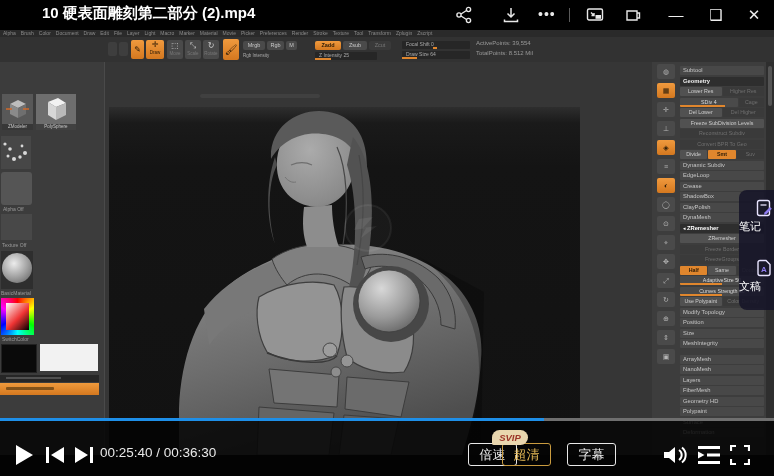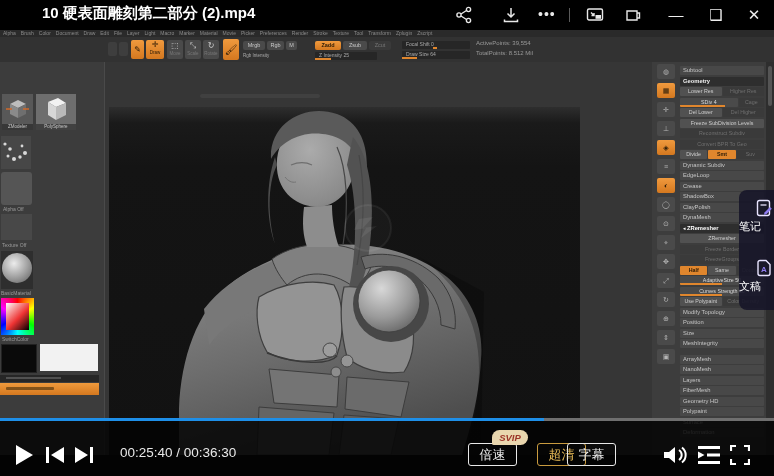--- a/index.html
+++ b/index.html
@@ -68,21 +68,21 @@
                 border-radius:8px 0 0 8px;z-index:30;}
   .ov-item{position:absolute;left:0;width:49px;text-align:left;color:#fff;}
   .ov-item svg{width:20px;height:20px;display:block;margin:0 auto 2px auto;}
   .ov-label{font-size:11px;line-height:13px;color:#fff;}
   
   #progress{left:0;top:418px;width:774px;height:3px;background:#6f6f6f;z-index:20;}
   #progress-fill{position:absolute;left:0;top:0;height:3px;background:#1E8FE8;}
   #controlbar{left:0;top:421px;width:774px;height:55px;background:rgba(4,4,4,.85);z-index:10;}
   .cb-ic{position:absolute;color:#fff;}
   .cb-ic svg{display:block;}
-  #time{left:120px;top:24px;font-size:13.5px;color:#e8e8e8;white-space:nowrap;}
+  #time{left:100px;top:24px;font-size:13.5px;color:#e8e8e8;white-space:nowrap;}
   .pillbtn{position:absolute;top:22px;height:21px;width:47px;border:1.5px solid #e8e8e8;border-radius:3px;
            color:#ededed;font-size:13px;line-height:21px;text-align:center;background:transparent;}
   #btn-quality{border-color:#C99B3F;color:#E9BC57;}
   #svip{position:absolute;left:492px;top:9px;width:36px;height:15px;background:#E9D6AE;
         border-radius:8px 8px 8px 2px;color:#9C3428;font-size:9.5px;font-weight:bold;font-style:italic;
         line-height:15px;text-align:center;z-index:2;}
 </style>
 </head>
 <body>
 
@@ -459,21 +459,21 @@
   <div class="cb-ic" style="left:74px;top:26px">
     <svg width="19" height="16" viewBox="0 0 19 16">
         <path d="M1,0 L14,8 L1,16 Z" fill="#fff"></path>
       <rect x="16" y="0" width="3" height="16" fill="#fff"></rect>
       </svg>
   </div>
   <div class="abs" id="time">00:25:40 / 00:36:30</div>
 
   <div class="pillbtn" style="left:468px">倍速</div>
   <div id="svip">SVIP</div>
-  <div class="pillbtn" id="btn-quality" style="left:537px">超清</div>
+  <div class="pillbtn" id="btn-quality" style="left:502px">超清</div>
   <div class="pillbtn" style="left:567px">字幕</div>
 
   <div class="cb-ic" style="left:663px;top:24px">
     <svg width="24" height="20" viewBox="0 0 24 20" fill="#fff">
       <path d="M1,7 h5 l6,-5 v16 l-6,-5 h-5 Z"></path>
       <path d="M16,5 a6,6 0 0 1 0,10 M19,2.5 a9.5,9.5 0 0 1 0,15" stroke="#fff" stroke-width="2" fill="none"></path>
       </svg>
   </div>
   <div class="cb-ic" style="left:698px;top:25px">
     <svg width="22" height="18" viewBox="0 0 22 18" fill="#fff">

